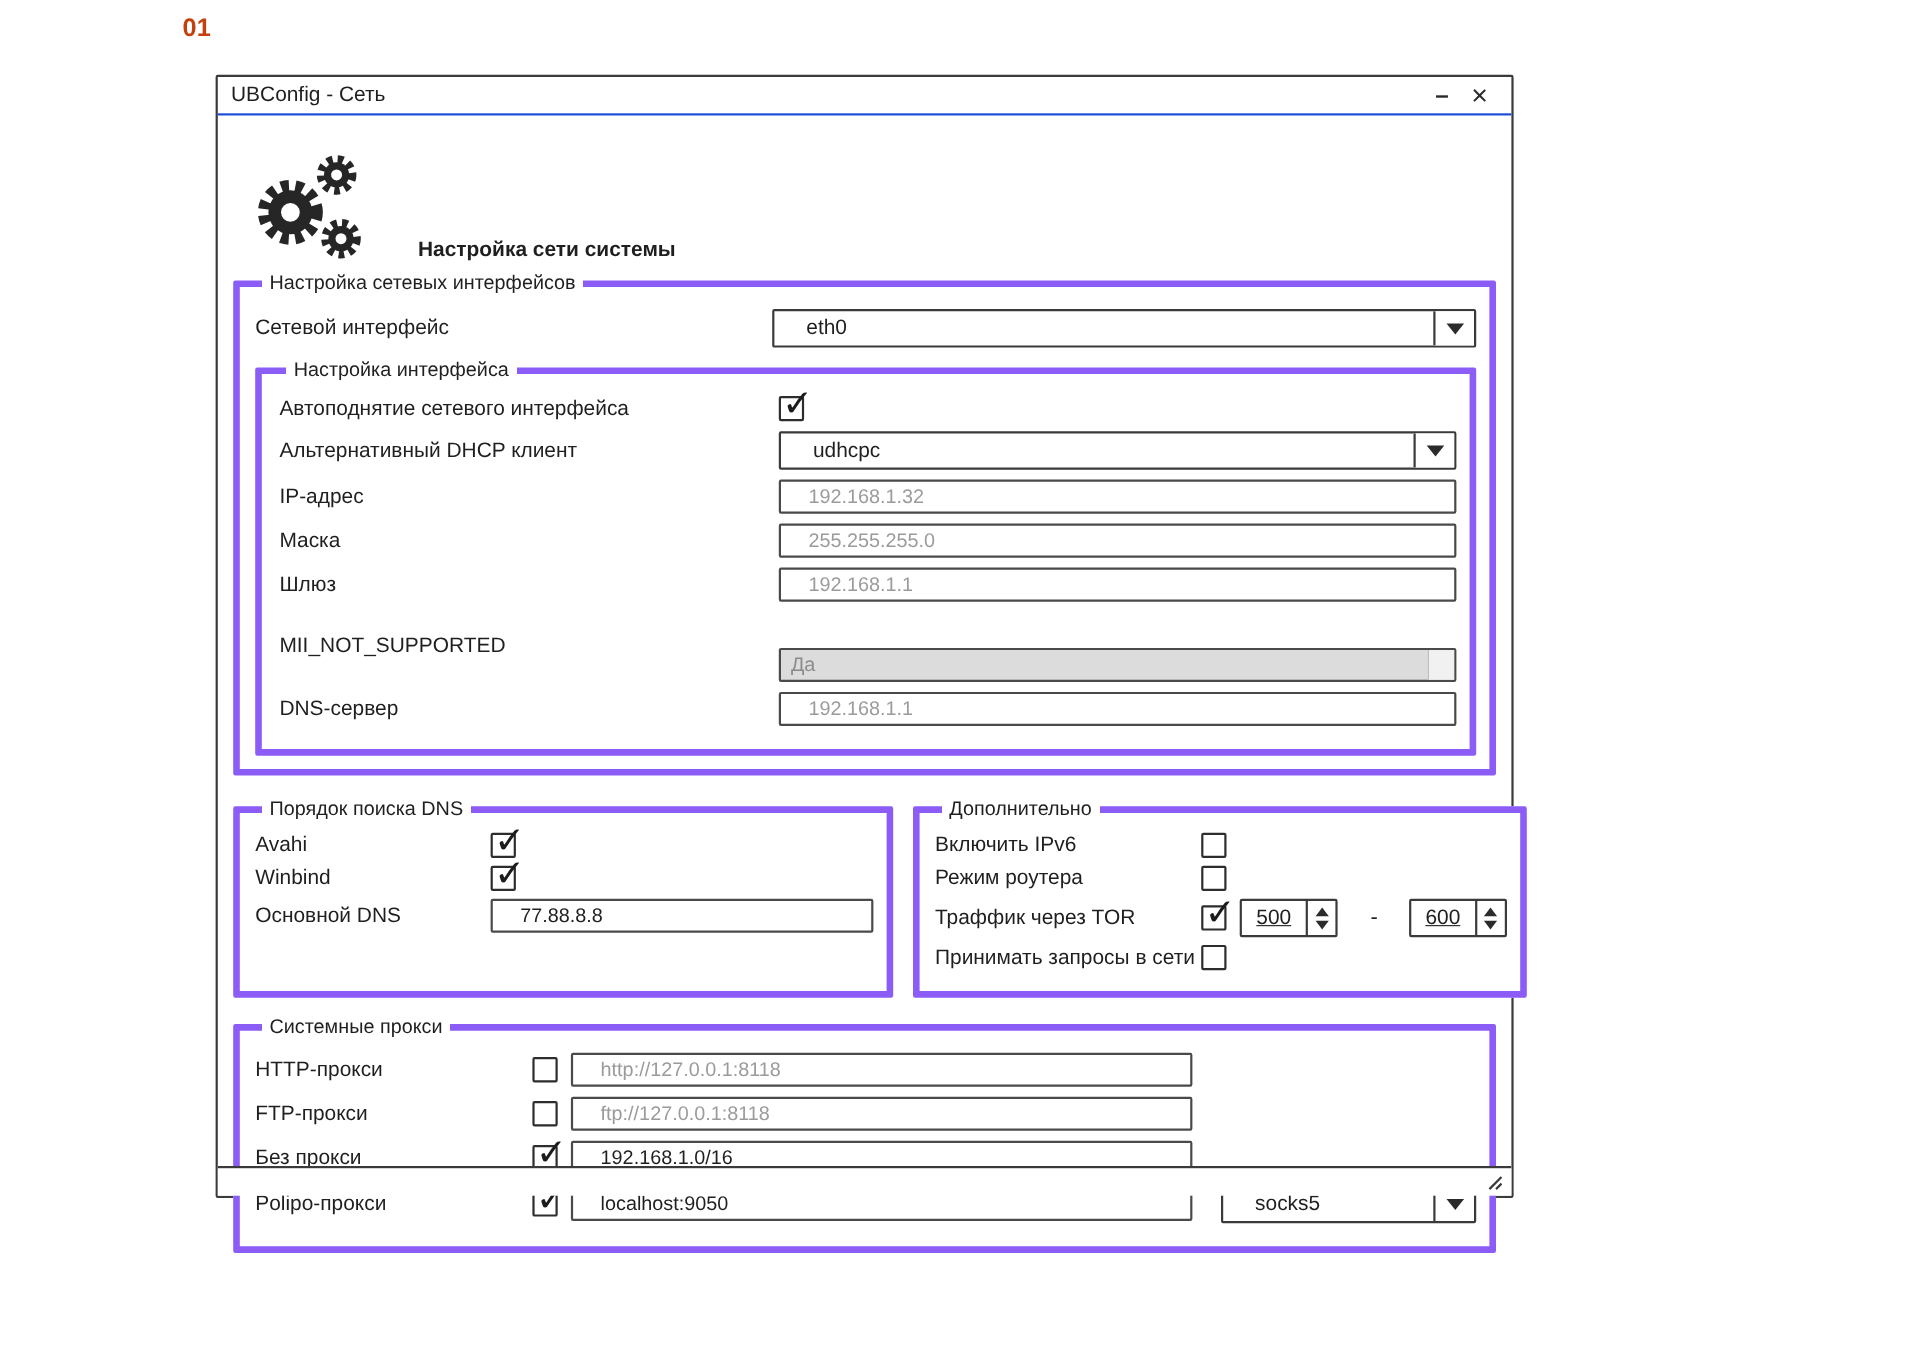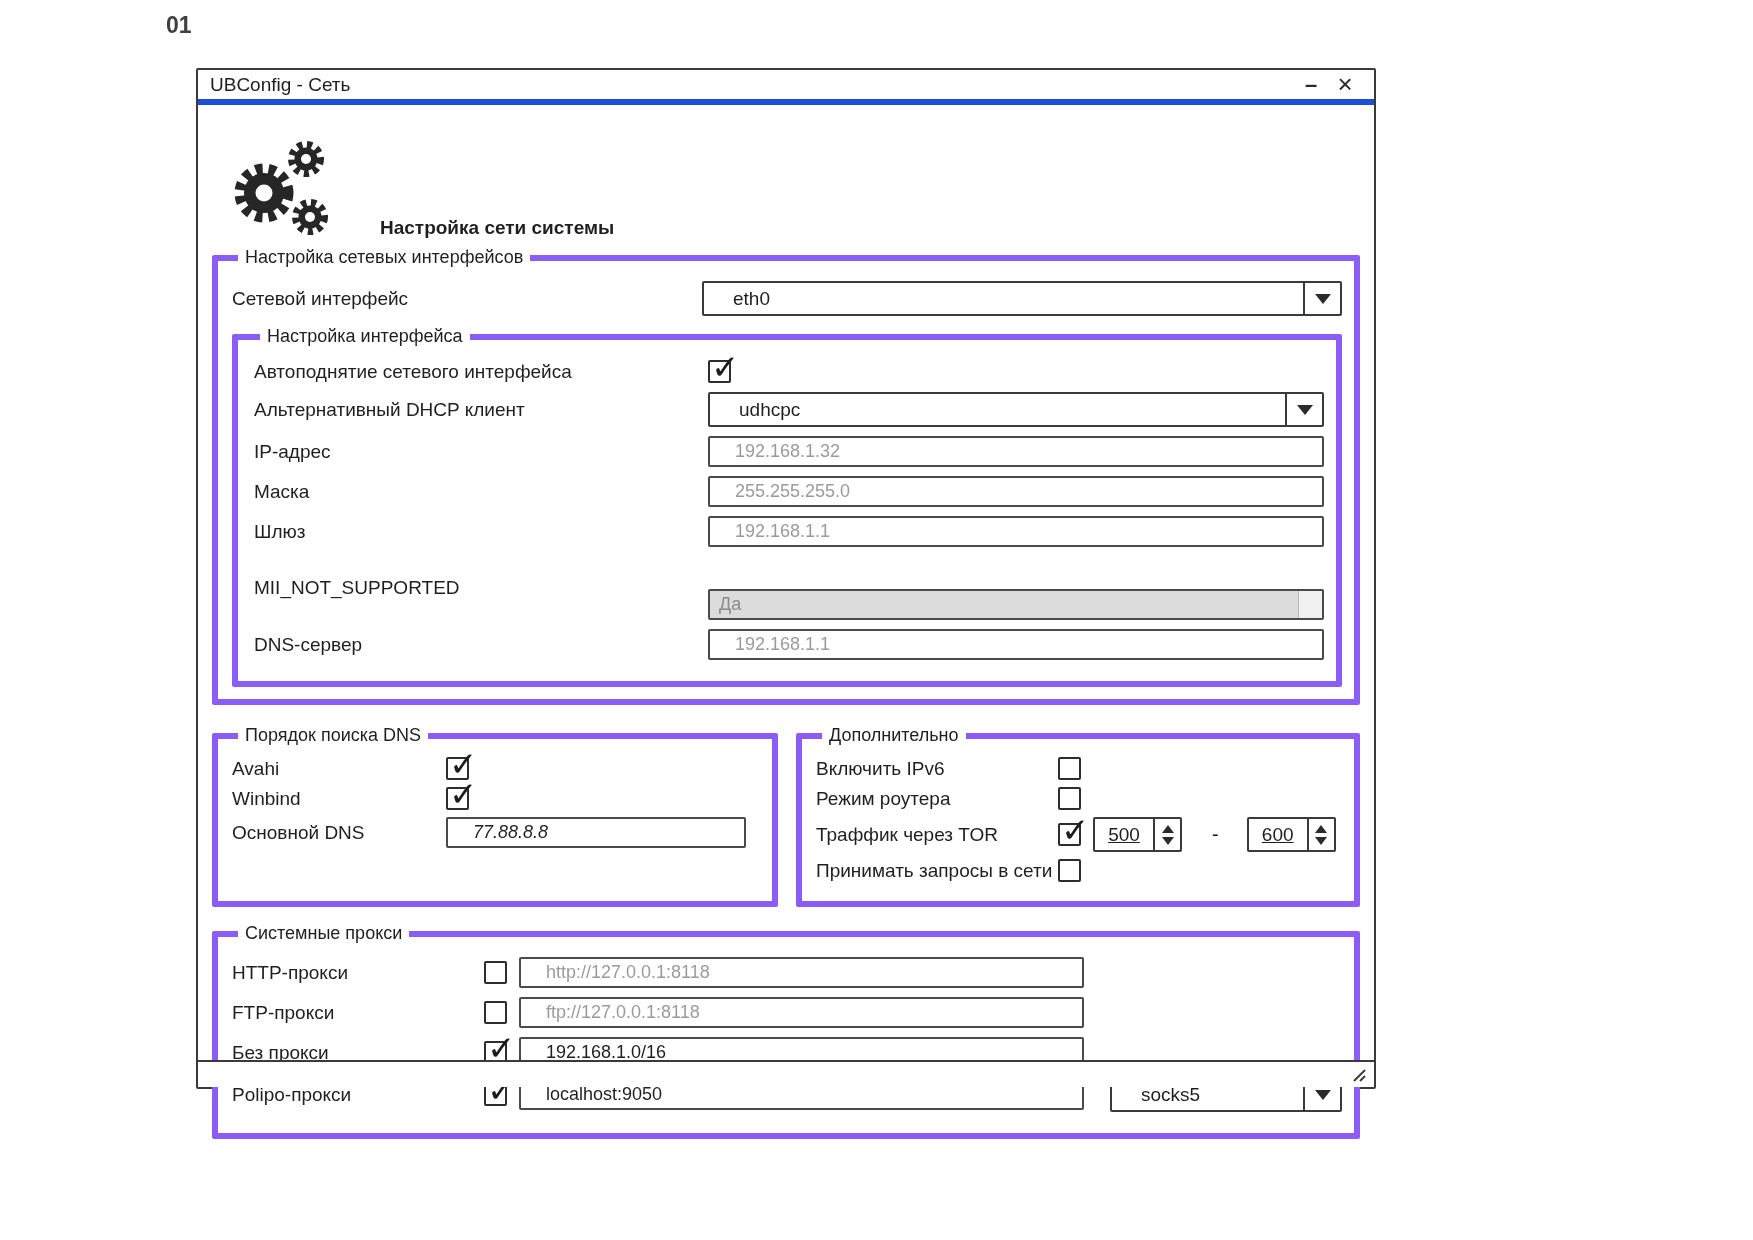--- a/index.html
+++ b/index.html
@@ -1,25 +1,25 @@
 <!DOCTYPE html>
 <html><head>
 <meta charset="utf-8">
 <style>
   * { box-sizing: border-box; margin: 0; padding: 0; }
   html, body { width: 1753px; height: 1240px; background: #ffffff; overflow: hidden;
     font-family: "Liberation Sans", "DejaVu Sans", sans-serif; color: #1f1f1f; }
 
-  .figure-label { position: absolute; left: 166px; top: 12px; font-size: 23px; font-weight: 700; color: #404040; }
+  .figure-label { position: absolute; left: 166px; top: 12px; font-size: 23px; font-weight: 700; color: #c2410c; }
 
   .window { position: absolute; left: 196px; top: 68px; width: 1180px; height: 1021px;
     border: 2px solid #3a3a3a; border-radius: 2px; background: #fff; }
 
   
-  .titlebar { display: flex; align-items: center; height: 35px; border-bottom: 6px solid #1d4ed8; padding: 0 12px; }
+  .titlebar { display: flex; align-items: center; height: 35px; border-bottom: 2px solid #1d4ed8; padding: 0 12px; }
   .win-title { flex: 1; font-size: 19px; }
   .win-btn { width: 34px; text-align: center; cursor: pointer; color: #2a2a2a; }
   .win-btn.min { font-size: 22px; font-weight: 700; line-height: 20px; }
   .win-btn.close { font-size: 26px; font-weight: 500; }
 
   
   .header { display: flex; align-items: flex-end; padding: 22px 0 4px 30px; height: 138px; font-weight: bold; }
   .gears { width: 108px; height: 104px; flex: 0 0 auto; }
   .caption { font-size: 19px; margin-left: 44px; margin-top: -6px; }
 
@@ -43,21 +43,21 @@
   .fs-dns .flabel { width: 214px; flex: 0 0 auto; }
   .fs-additional .flabel { width: 242px; flex: 0 0 auto; }
   .fs-proxies .flabel { width: 252px; flex: 0 0 auto; }
   .grow { flex: 1; }
 
   
   .text-input { width: 100%; height: 31px; border: 2px solid #4a4a4a; border-radius: 2px;
     font-family: "Liberation Sans", sans-serif; font-size: 18px; padding: 0 25px; color: #1f1f1f; background: #fff; outline: none; }
   .text-input::placeholder { color: #9b9b9b; opacity: 1; }
   .w565 { width: 565px; flex: 0 0 auto; }
-  .w300 { width: 300px; flex: 0 0 auto; font-style: italic; }
+  .w300 { width: 348px; flex: 0 0 auto; }
 
   
   .disabled-field { position: relative; width: 100%; height: 31px; border: 2px solid #4a4a4a; border-radius: 2px;
     background: #dcdcdc; color: #8b8b8b; font-size: 18px; display: flex; align-items: center; padding: 1px 9px; margin-top: 33px; }
   .disabled-strip { position: absolute; right: 0; top: 0; bottom: 0; width: 24px; background: #f1f1f1; border-left: 1px solid #b9b9b9; }
 
   
   .dropdown { display: flex; align-items: stretch; height: 35px; border: 2px solid #3a3a3a; border-radius: 2px; background: #fff; cursor: pointer; }
   .dd-value { flex: 1; display: flex; align-items: center; padding: 0 9px; font-size: 19px; margin-left: 20px; }
   .dd-btn { width: 37px; border-left: 2px solid #3a3a3a; display: flex; align-items: center; justify-content: center; background: #fff; }

